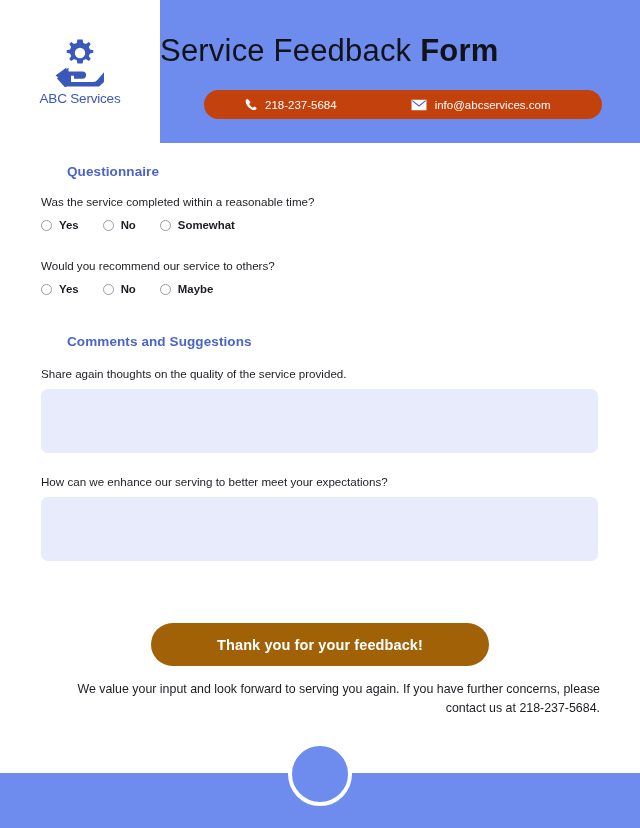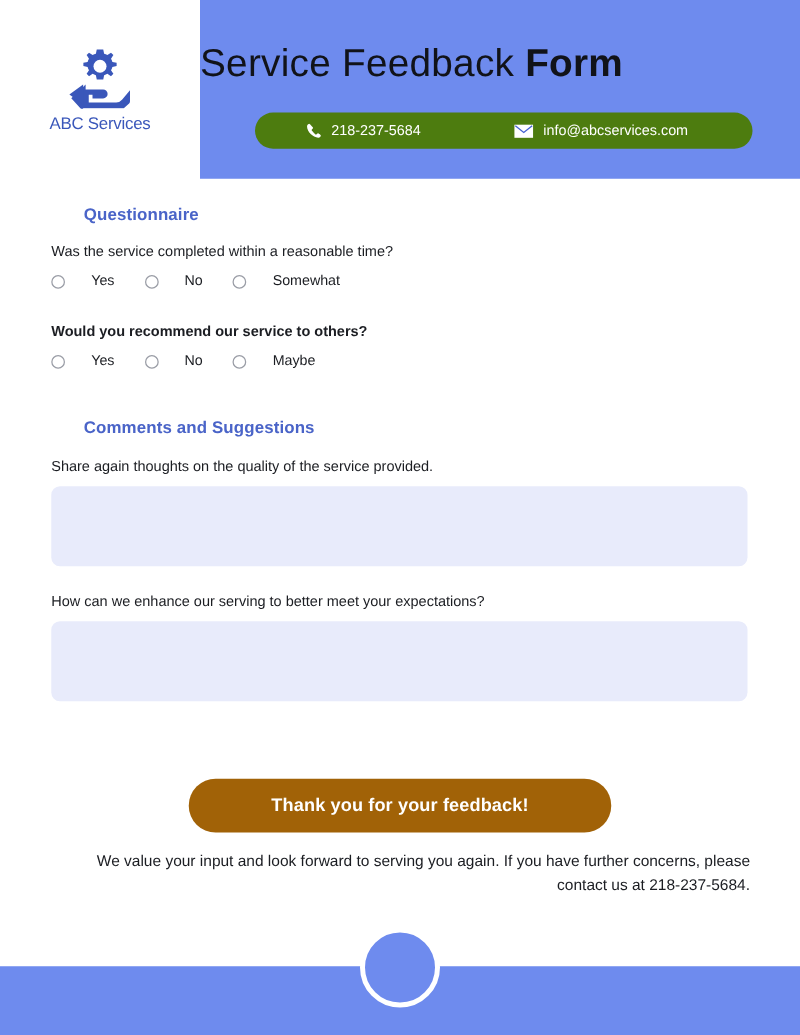--- a/index.html
+++ b/index.html
@@ -69,21 +69,21 @@
   }
   .header-title .strong { font-weight: bold; }
 
   .contact-bar {
     position: absolute;
     left: 204px;
     top: 90px;
     width: 398px;
     height: 29px;
     border-radius: 15px;
-    background: #4d7c0f;
+    background: #c2410c;
     display: flex;
     align-items: center;
   }
 
   .contact-item {
     display: flex;
     align-items: center;
     gap: 8px;
     color: #ffffff;
     font-size: 11.5px;
@@ -112,34 +112,35 @@
   .q-heading { position: absolute; left: 35px; top: 21px; }
   .c-heading { position: absolute; left: 35px; top: 191px; }
 
   .question-text {
     position: absolute;
     font-size: 11.6px;
     color: #1b1d22;
     white-space: nowrap;
   }
   .q1-text { left: 41px; top: 52px; }
-  .q2-text { left: 41px; top: 116px; font-weight: bold; }
+  .q2-text { left: 41px; top: 116px; }
 
   .radio-row {
     position: absolute;
     display: flex;
     align-items: center;
   }
   .r1 { left: 41px; top: 76px; }
   .r2 { left: 41px; top: 140px; }
 
   .radio-opt {
     display: flex;
     align-items: center;
-    gap: 21px;
+    gap: 7px;
+    font-weight: bold;
   }
   .radio-opt.o1 { margin-left: 0; }
   .radio-opt.o2 { margin-left: 24px; }
   .radio-opt.o3 { margin-left: 24px; }
 
   .radio-dot {
     width: 11px;
     height: 11px;
     border-radius: 50%;
     border: 1.2px solid #9a9da6;

